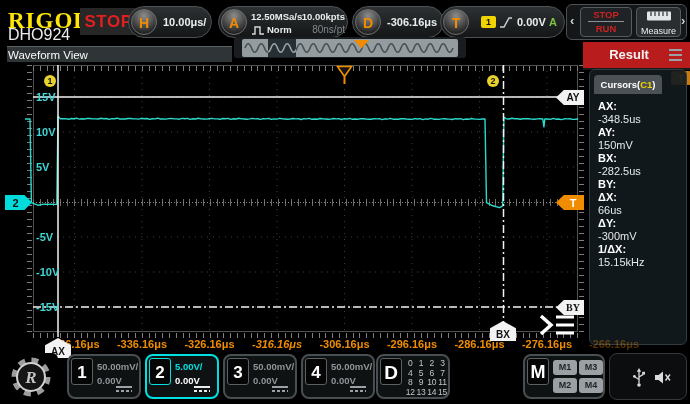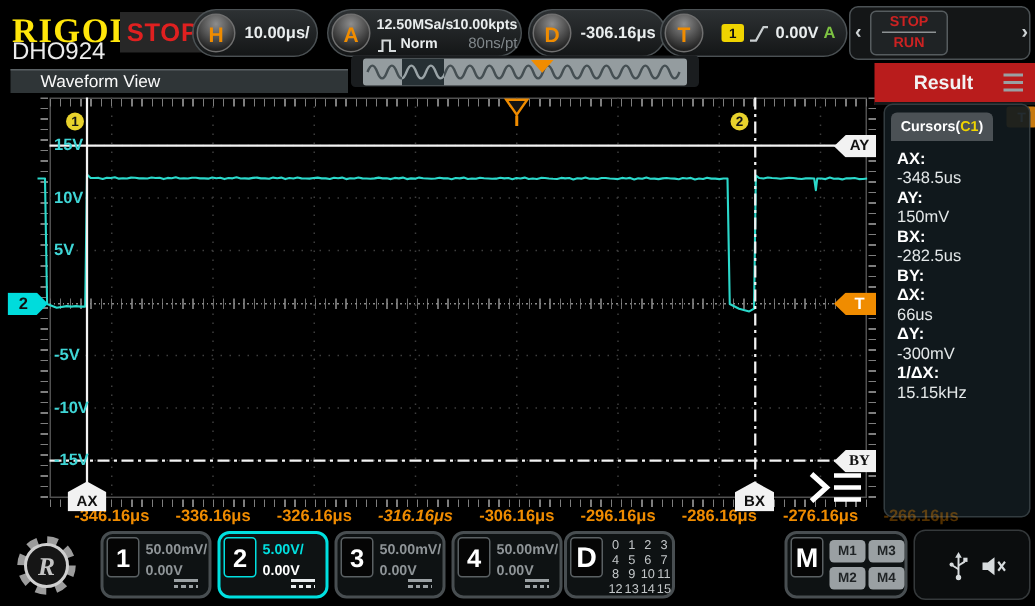--- a/index.html
+++ b/index.html
@@ -104,21 +104,21 @@
       <div class="time-label" style="left: 242px; font-style: italic;">-316.16μs</div>
       <div class="time-label" style="left: 309.5px;">-306.16μs</div>
       <div class="time-label" style="left: 377px;">-296.16μs</div>
       <div class="time-label" style="left: 444.5px;">-286.16μs</div>
       <div class="time-label" style="left: 512px;">-276.16μs</div>
     </div>
 
   <div class="cbadge" style="left:44px;top:75px;">1</div>
   <div class="cbadge" style="left:487px;top:75px;">2</div>
 
-  <div class="flag flag-up" style="left:45px;top:321px;">AX</div>
+  <div class="flag flag-up" style="left:45px;top:338px;">AX</div>
   <div class="flag flag-up" style="left:490px;top:321px;">BX</div>
   <div class="flag flag-left" style="left:556px;top:90px;">AY</div>
   <div class="flag flag-left" style="left:556px;top:300px;font-family:Liberation Serif, serif;">BY</div>
   <div class="flag flag-left" style="left:556px;top:195px;background:#f08c00;color:#fff;font-size:11px;">T</div>
   <div class="flag flag-right" style="left:5px;top:195px;background:#00dcdc;font-size:11px;">2</div>
 
   <svg class="abs" style="left:536px;top:312px;" width="42" height="26">
     <polyline points="5,4 15,13 5,22" fill="none" stroke="#fff" stroke-width="3.5"></polyline>
     <line x1="20" y1="5" x2="38" y2="5" stroke="#fff" stroke-width="3"></line>
     <line x1="20" y1="13" x2="38" y2="13" stroke="#fff" stroke-width="3"></line>
@@ -191,24 +191,35 @@
     <div class="abs" style="left:108px;top:0;line-height:30px;font-size:11px;font-weight:bold;color:#7dc242;">A</div>
   </div>
 
   <div class="abs" style="left:566px;top:4px;width:121px;height:36px;border:1px solid #4b5154;border-radius:6px;background:#141617;box-sizing:border-box;">
     <span class="abs" style="left:3px;top:8px;color:#cfd4d6;font-weight:bold;font-size:13px;">‹</span>
     <div class="abs" style="left:13px;top:2px;width:52px;height:30px;background:#1f2325;border:1px solid #565c5f;border-radius:4px;box-sizing:border-box;text-align:center;">
       <div style="font-size:9.5px;font-weight:bold;color:#cc2222;line-height:13px;">STOP</div>
       <div style="width:36px;margin:0 auto;border-top:1px solid #8d9294;"></div>
       <div style="font-size:9.5px;font-weight:bold;color:#cc2222;line-height:13px;">RUN</div>
     </div>
+    <div class="abs" style="left:69px;top:2px;width:45px;height:30px;background:#2a2e30;border:1px solid #565c5f;border-radius:4px;box-sizing:border-box;text-align:center;">
+      <svg width="26" height="12" style="margin-top:2px;">
+        <rect x="1" y="1.5" width="24" height="9" fill="#e3e6e7" rx="1"></rect>
+        <line x1="5" y1="1.5" x2="5" y2="6" stroke="#2c2f31" stroke-width="1.2"></line>
+        <line x1="9" y1="1.5" x2="9" y2="6" stroke="#2c2f31" stroke-width="1.2"></line>
+        <line x1="13" y1="1.5" x2="13" y2="6" stroke="#2c2f31" stroke-width="1.2"></line>
+        <line x1="17" y1="1.5" x2="17" y2="6" stroke="#2c2f31" stroke-width="1.2"></line>
+        <line x1="21" y1="1.5" x2="21" y2="6" stroke="#2c2f31" stroke-width="1.2"></line>
+      </svg>
+      <div style="font-size:9px;color:#e9edee;line-height:11px;">Measure</div>
+    </div>
     <span class="abs" style="left:114px;top:8px;color:#cfd4d6;font-weight:bold;font-size:13px;">›</span>
   </div>
 
-  <div class="abs" style="left:7px;top:46px;width:225px;height:16px;background:#2f3537;border-top:1px solid #5a6164;color:#fafafa;font-size:11.5px;line-height:16px;padding-left:20px;box-sizing:border-box;">Waveform View</div>
+  <div class="abs" style="left:7px;top:46px;width:225px;height:16px;background:#2f3537;border-top:1px solid #5a6164;color:#fafafa;font-size:11.5px;line-height:16px;padding-left:1px;box-sizing:border-box;">Waveform View</div>
   <div class="abs" style="left:234px;top:37px;width:232px;height:21px;background:#1a1d1f;border-radius:3px;"></div>
   <div class="abs" style="left:242px;top:39px;width:216px;height:18px;background:#949c9f;border-radius:2px;">
     <svg id="preview-svg" width="216" height="18">
         <path d="M3 9 q3.25 -8.5 6.5 0 q3.25 8.5 6.5 0 q3.25 -8.5 6.5 0 q3.25 8.5 6.5 0 q3.25 -8.5 6.5 0 q3.25 8.5 6.5 0 q3.25 -8.5 6.5 0 q3.25 8.5 6.5 0 q3.25 -8.5 6.5 0 q3.25 8.5 6.5 0 q3.25 -8.5 6.5 0 q3.25 8.5 6.5 0 q3.25 -8.5 6.5 0 q3.25 8.5 6.5 0 q3.25 -8.5 6.5 0 q3.25 8.5 6.5 0 q3.25 -8.5 6.5 0 q3.25 8.5 6.5 0 q3.25 -8.5 6.5 0 q3.25 8.5 6.5 0 q3.25 -8.5 6.5 0 q3.25 8.5 6.5 0 q3.25 -8.5 6.5 0 q3.25 8.5 6.5 0 q3.25 -8.5 6.5 0 q3.25 8.5 6.5 0 q3.25 -8.5 6.5 0 q3.25 8.5 6.5 0 q3.25 -8.5 6.5 0 q3.25 8.5 6.5 0 q3.25 -8.5 6.5 0 q3.25 8.5 6.5 0" fill="none" stroke="#454f53" stroke-width="1.6"></path>
         <rect x="26" y="0" width="28" height="18" fill="#263034"></rect>
         <clipPath id="pvclip">
           <rect x="26" y="0" width="28" height="18"></rect>
         </clipPath>
         <path d="M3 9 q3.25 -8.5 6.5 0 q3.25 8.5 6.5 0 q3.25 -8.5 6.5 0 q3.25 8.5 6.5 0 q3.25 -8.5 6.5 0 q3.25 8.5 6.5 0 q3.25 -8.5 6.5 0 q3.25 8.5 6.5 0 q3.25 -8.5 6.5 0 q3.25 8.5 6.5 0 q3.25 -8.5 6.5 0 q3.25 8.5 6.5 0 q3.25 -8.5 6.5 0 q3.25 8.5 6.5 0 q3.25 -8.5 6.5 0 q3.25 8.5 6.5 0 q3.25 -8.5 6.5 0 q3.25 8.5 6.5 0 q3.25 -8.5 6.5 0 q3.25 8.5 6.5 0 q3.25 -8.5 6.5 0 q3.25 8.5 6.5 0 q3.25 -8.5 6.5 0 q3.25 8.5 6.5 0 q3.25 -8.5 6.5 0 q3.25 8.5 6.5 0 q3.25 -8.5 6.5 0 q3.25 8.5 6.5 0 q3.25 -8.5 6.5 0 q3.25 8.5 6.5 0 q3.25 -8.5 6.5 0 q3.25 8.5 6.5 0" fill="none" stroke="#9aa4a7" stroke-width="1.6" clip-path="url(#pvclip)"></path>
         <polygon points="112,1 127,1 119.5,9.5" fill="#f08c00"></polygon>

